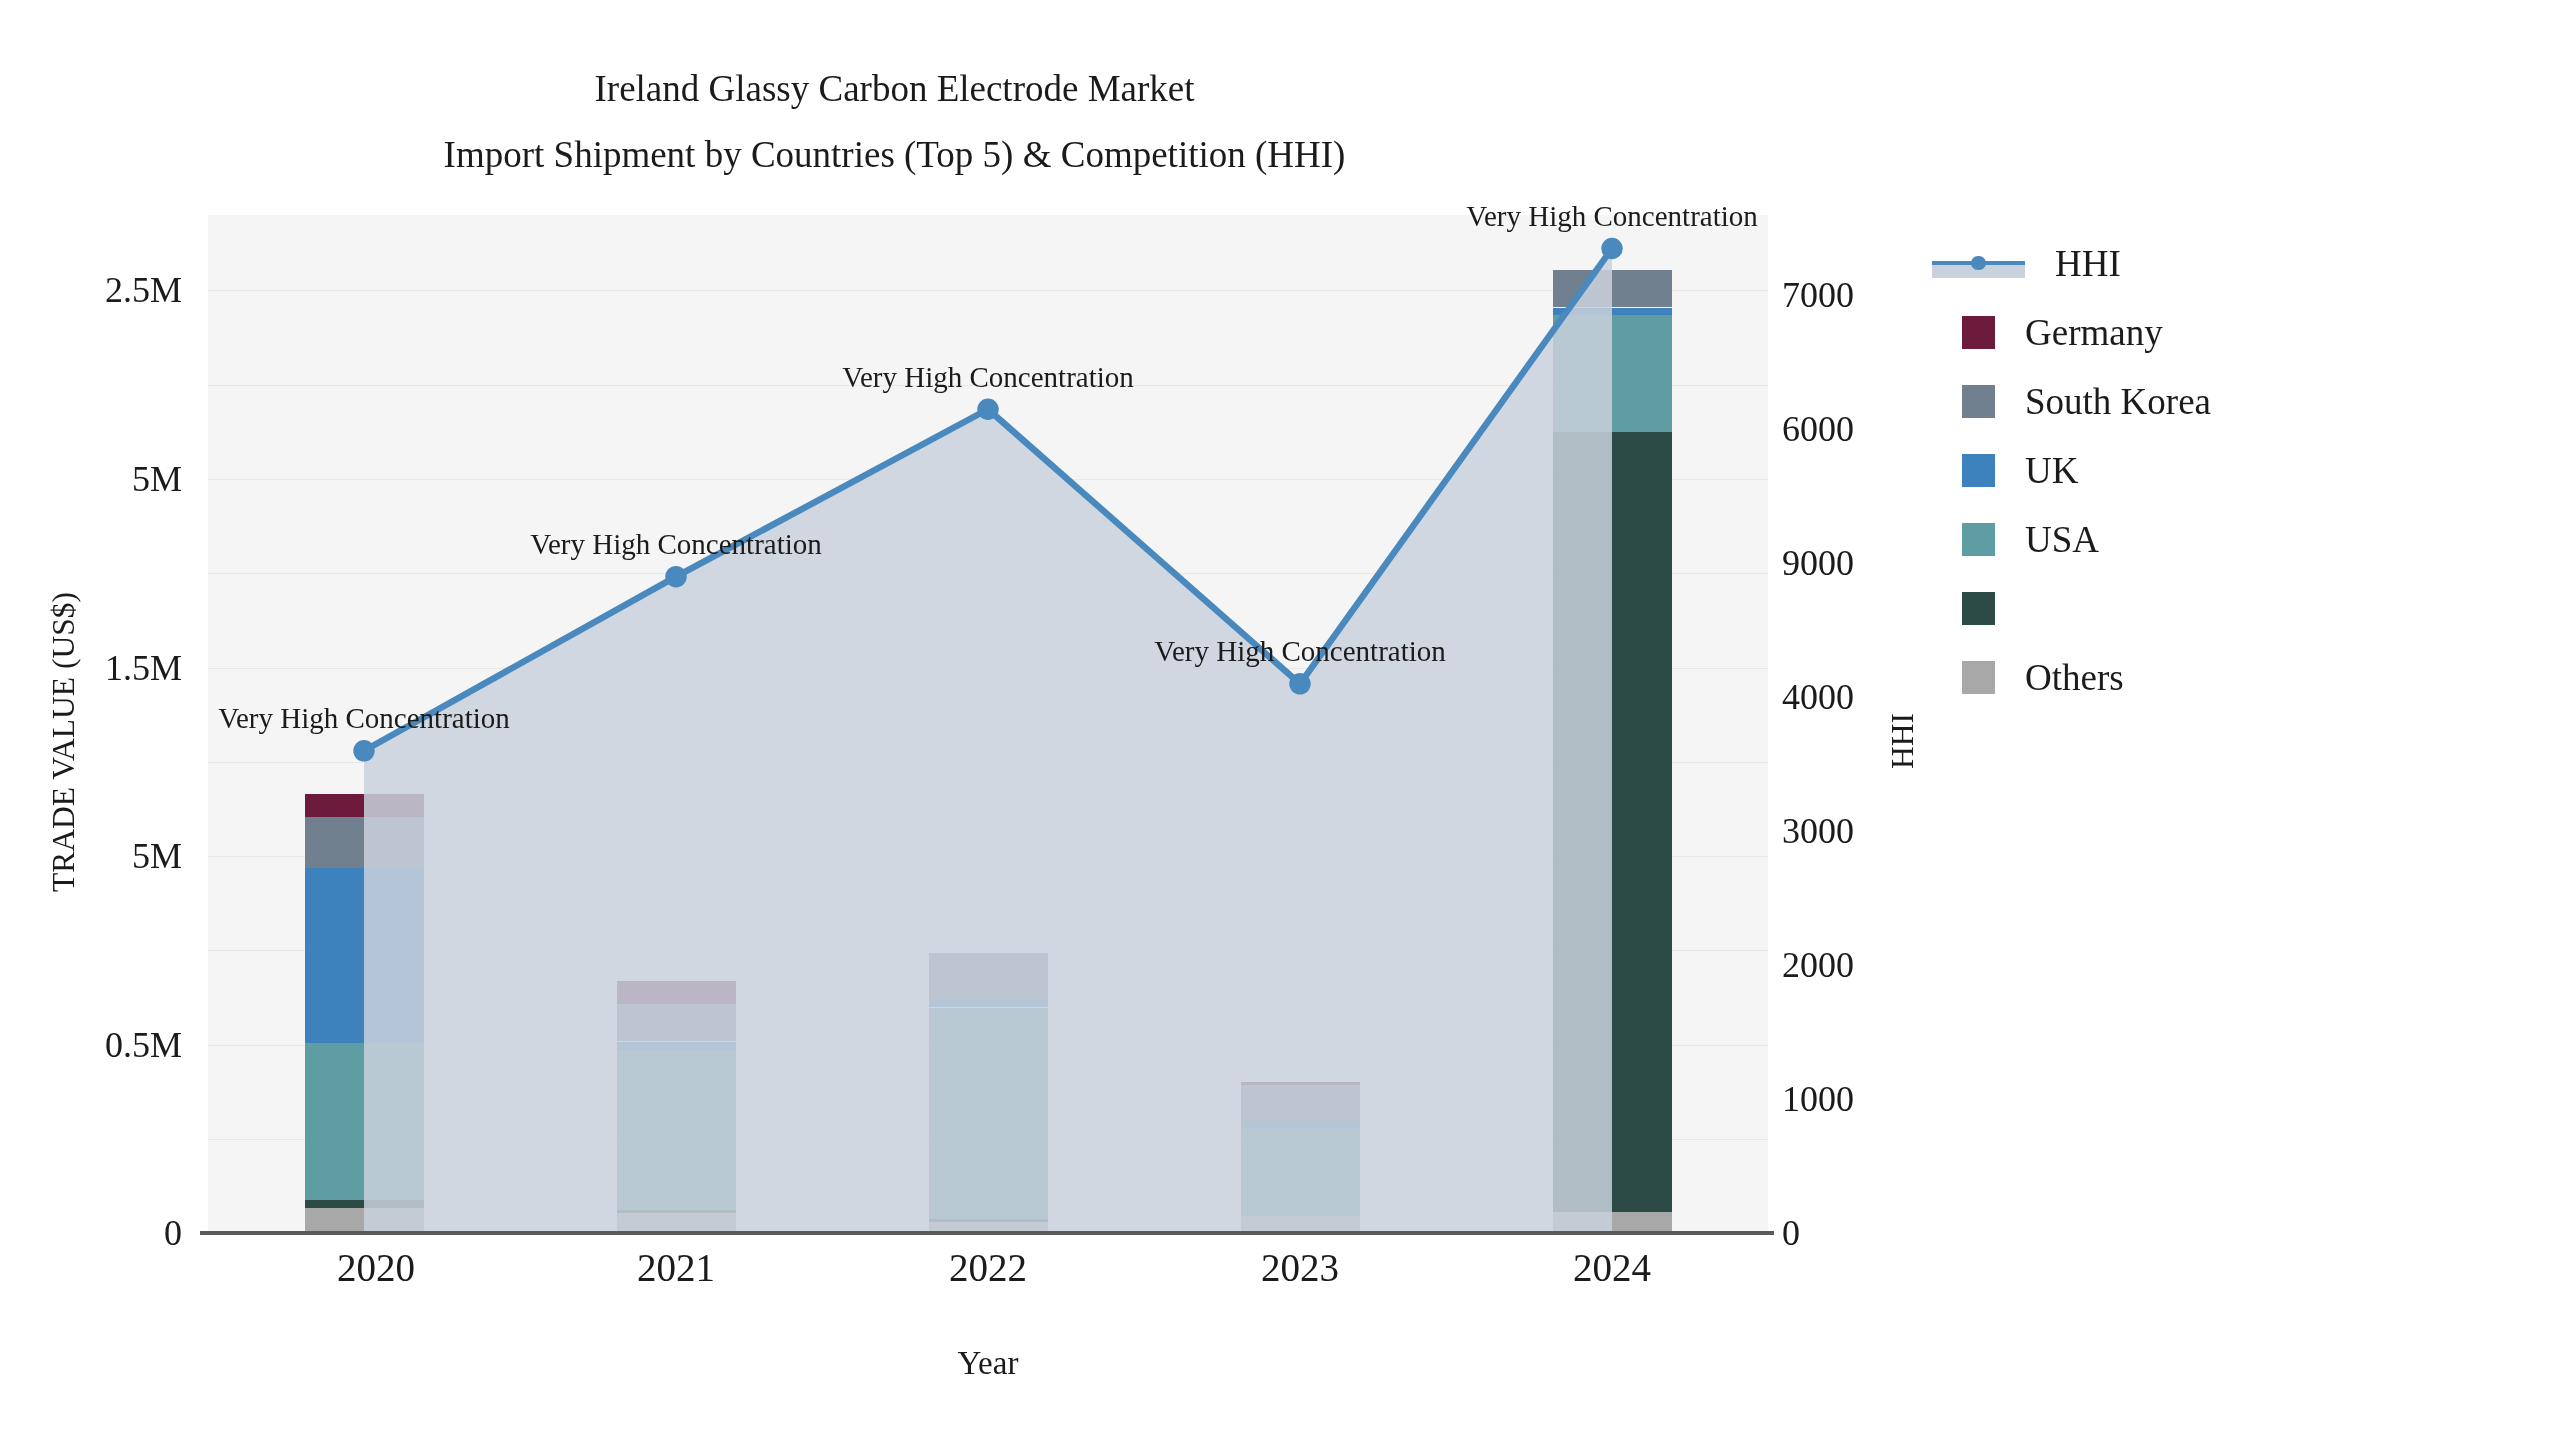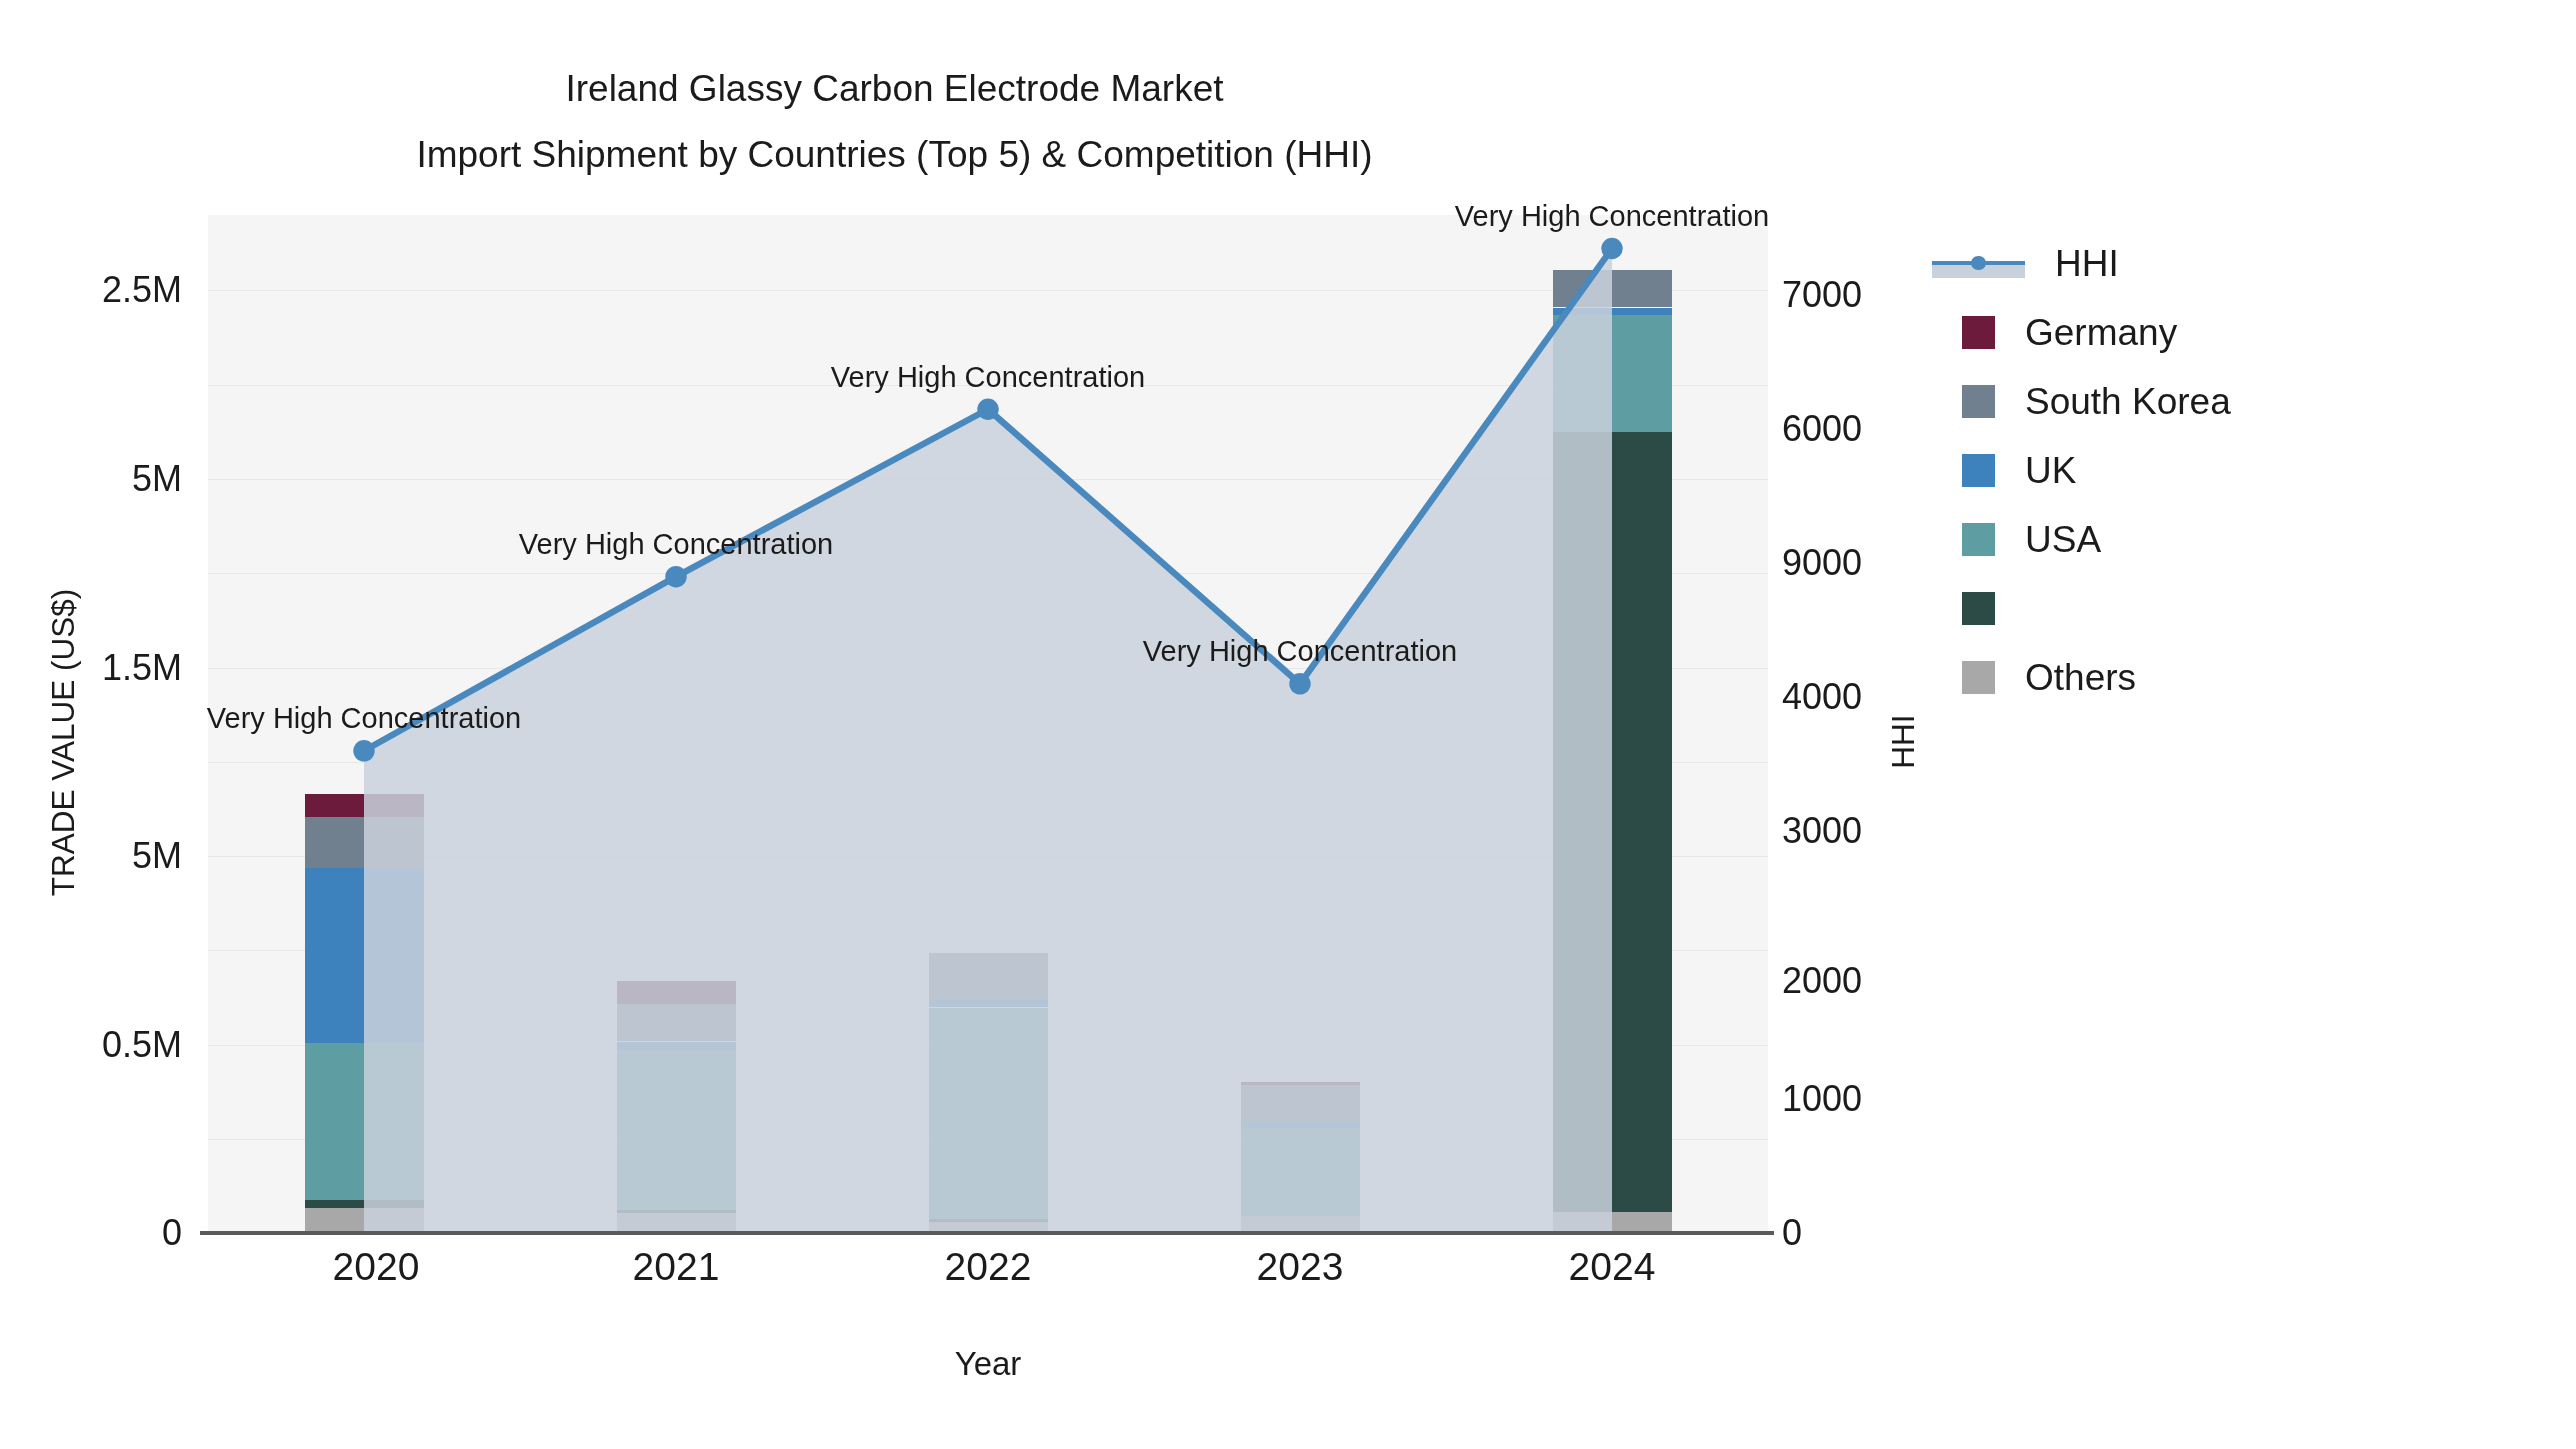--- a/index.html
+++ b/index.html
@@ -14,21 +14,21 @@
   }
 
   
   #title-block {
     position:absolute; left:0; top:56px; width:1789px;
     text-align:center;
   }
   #title-block .tline { font-size:37px; line-height:66px; color:#1b1b1b; font-weight:400; }
 
   
-  #figure { position:absolute; left:0; top:0; width:2576px; height:1449px; }
+  #figure { position:absolute; left:0; top:0; width:2576px; height:1449px;font-family:Liberation Serif, serif; }
 
   
   #plot {
     position:absolute;
     left:208px; top:215px;
     width:1560px; height:1018px;
     background:#f5f5f5;
   }
 
   .gridline { position:absolute; left:0; width:100%; height:1.4px; background:#e8e8e8; }
@@ -198,21 +198,21 @@
       <div class="ytick-l" style="top: 641px;">5M</div>
       <div class="ytick-l" style="top: 453px; margin-left: 16px;">1.5M</div>
       <div class="ytick-l" style="top: 264px;">5M</div>
       <div class="ytick-l" style="top: 75px;">2.5M</div>
     </div>
   <div id="ylabel-left">TRADE VALUE (US$)</div>
 
   <div id="yaxis-right-labels">
       <div class="ytick-r" style="top: 1018px;">0</div>
       <div class="ytick-r" style="top: 884px;">1000</div>
-      <div class="ytick-r" style="top: 750px; margin-top: 16px;">2000</div>
+      <div class="ytick-r" style="top: 750px;">2000</div>
       <div class="ytick-r" style="top: 616px;">3000</div>
       <div class="ytick-r" style="top: 482px;">4000</div>
       <div class="ytick-r" style="top: 348px;">9000</div>
       <div class="ytick-r" style="top: 214px;">6000</div>
       <div class="ytick-r" style="top: 80px;">7000</div>
     </div>
   <div id="ylabel-right">HHI</div>
 
   <div id="xaxis-labels">
       <div class="xtick" style="left: 168px;">2020</div>

